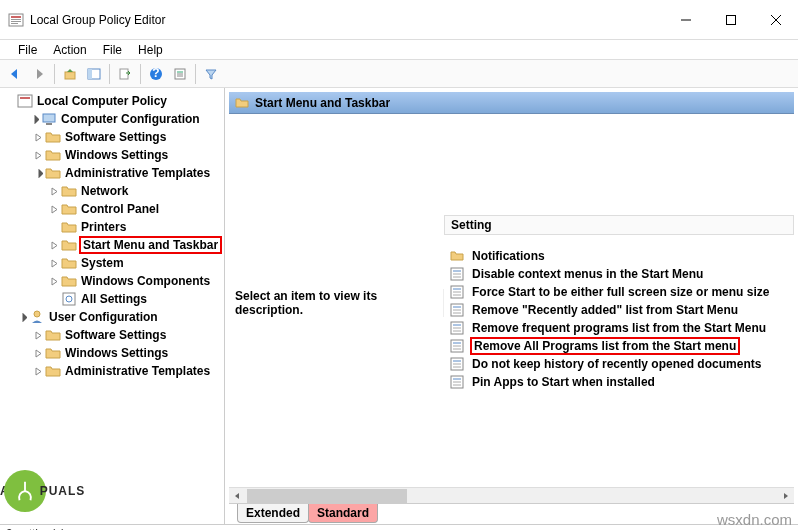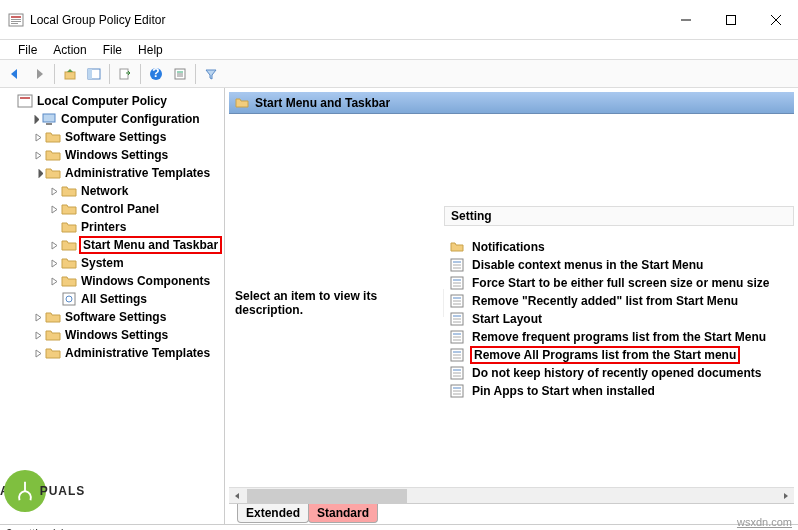--- a/index.html
+++ b/index.html
@@ -41,21 +41,21 @@
 .tabs { height: 21px; display: flex; align-items: flex-end; padding: 0 8px; border-top: 1px solid #ccc; margin: 0 4px; position: relative; }
 .tab { padding: 2px 8px; border: 1px solid #aaa; border-top: none; border-radius: 0 0 4px 4px; margin-right: -1px; background: #f4f4f4; position: relative; top: -1px; }
 .tab.active { background: #fca5a5; }
 
 .hscroll { height: 16px; background: #f0f0f0; border-top: 1px solid #ddd; display: flex; align-items: center; margin: 0 4px; }
 .hscroll .thumb { width: 160px; height: 14px; background: #ccc; margin-left: 2px; }
 .hscroll .arr { width: 16px; height: 16px; display: flex; align-items: center; justify-content: center; }
 
 .statusbar { height: 19px; border-top: 1px solid #ccc; display: flex; align-items: center; padding: 0 6px; font-size: 11px; color: #333; }
 
-.watermark { position: absolute; bottom: 2px; right: 6px; font-size: 11px; color: #999; text-decoration: underline; }
+.watermark { position: absolute; bottom: 2px; right: 6px; font-size: 15px; color: #999; }
 .brand { position: absolute; left: 0; bottom: 18px; font-size: 26px; font-weight: 700; color: #2a2a2a; letter-spacing: 1px; display: flex; align-items: center; }
 .brand .circ { width: 42px; height: 42px; border-radius: 50%; background: #7fbf3f; display: inline-flex; align-items: center; justify-content: center; margin: 0 -6px; }
 .brand .circ svg { width: 22px; height: 22px; }
 
 svg { display: block; }
 </style>
 </head>
 <body>
 
 <div class="titlebar">
@@ -293,20 +293,34 @@
     <div class="tree-row" style="padding-left:48px">
       <span class="exp">&nbsp;</span>
       <span class="icon">
           <svg viewBox="0 0 16 16">
             <rect x="2" y="2" width="12" height="12" fill="#fff" stroke="#888"></rect>
             <circle cx="8" cy="8" r="3" fill="none" stroke="#5a8ac6"></circle>
           </svg>
         </span>
       <span class="lbl">All Settings</span>
     </div>
+    <div class="tree-row" style="padding-left:16px">
+      <span class="exp">
+          <svg width="9" height="9" viewBox="0 0 9 9">
+            <path d="M1 1 L8 1 L1 8 Z" fill="#595959" transform="rotate(135 4.5 4.5)"></path>
+          </svg>
+        </span>
+      <span class="icon">
+          <svg viewBox="0 0 16 16">
+            <circle cx="8" cy="5" r="3" fill="#f2cd7e" stroke="#c9a24a"></circle>
+            <path d="M3 14 Q8 9 13 14" fill="#5a8ac6"></path>
+          </svg>
+        </span>
+      <span class="lbl">User Configuration</span>
+    </div>
     <div class="tree-row" style="padding-left:32px">
       <span class="exp">
           <svg width="9" height="9" viewBox="0 0 9 9">
             <path d="M2 1 L7 4.5 L2 8 Z" fill="none" stroke="#888"></path>
           </svg>
         </span>
       <span class="icon">
           <svg viewBox="0 0 16 16">
             <path d="M1 4 L6 4 L7 6 L15 6 L15 13 L1 13 Z" fill="#f2cd7e" stroke="#c9a24a"></path>
           </svg>
@@ -397,31 +411,20 @@
         </div>
         <div class="dlist-row">
           <span class="setting-sm">
               <svg viewBox="0 0 14 14">
                 <rect x="1" y="1" width="12" height="12" fill="#fff" stroke="#888"></rect>
                 <line x1="3" y1="4" x2="11" y2="4" stroke="#5a8ac6"></line>
                 <line x1="3" y1="7" x2="11" y2="7" stroke="#aaa"></line>
                 <line x1="3" y1="10" x2="11" y2="10" stroke="#aaa"></line>
               </svg>
             </span>
-          <span class="txt">Start Layout</span>
-        </div>
-        <div class="dlist-row">
-          <span class="setting-sm">
-              <svg viewBox="0 0 14 14">
-                <rect x="1" y="1" width="12" height="12" fill="#fff" stroke="#888"></rect>
-                <line x1="3" y1="4" x2="11" y2="4" stroke="#5a8ac6"></line>
-                <line x1="3" y1="7" x2="11" y2="7" stroke="#aaa"></line>
-                <line x1="3" y1="10" x2="11" y2="10" stroke="#aaa"></line>
-              </svg>
-            </span>
           <span class="txt">Remove frequent programs list from the Start Menu</span>
         </div>
         <div class="dlist-row highlighted">
           <span class="setting-sm">
               <svg viewBox="0 0 14 14">
                 <rect x="1" y="1" width="12" height="12" fill="#fff" stroke="#888"></rect>
                 <line x1="3" y1="4" x2="11" y2="4" stroke="#5a8ac6"></line>
                 <line x1="3" y1="7" x2="11" y2="7" stroke="#aaa"></line>
                 <line x1="3" y1="10" x2="11" y2="10" stroke="#aaa"></line>
               </svg>

